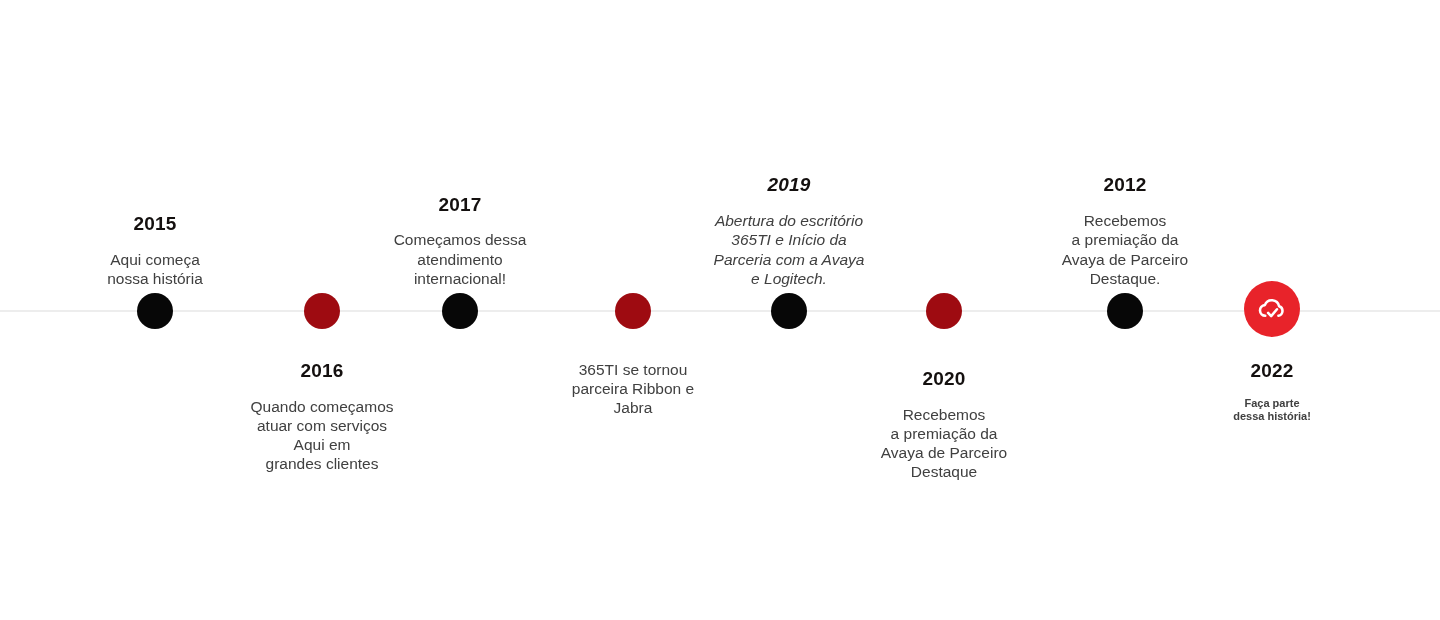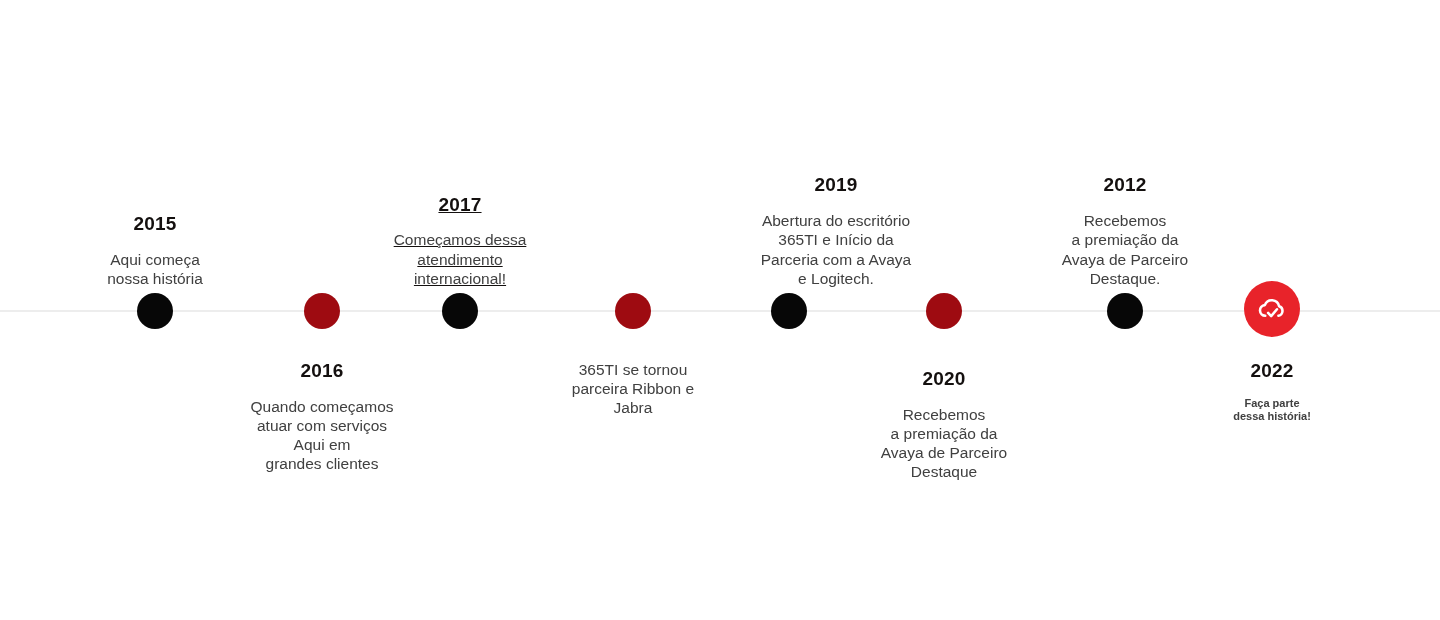--- a/index.html
+++ b/index.html
@@ -110,36 +110,36 @@
 
   <div class="entry bottom" style="left:322px;width:260px;">
     <div class="year">2016</div>
     <div class="desc">Quando começamos
 atuar com serviços
 Aqui em
 grandes clientes</div>
   </div>
   <div class="node darkred" style="left:322px;"></div>
 
-  <div class="entry top" style="left:460px;width:250px;text-decoration:underline;">
+  <div class="entry top" style="left:460px;width:250px;">
     <div class="year">2017</div>
     <div class="desc">Começamos dessa
 atendimento
 internacional!</div>
   </div>
   <div class="node black" style="left:460px;"></div>
 
   <div class="entry bottom" style="left:633px;width:240px;">
     <div class="desc">365TI se tornou
 parceira Ribbon e
 Jabra</div>
   </div>
   <div class="node darkred" style="left:633px;"></div>
 
-  <div class="entry top" style="left:836px;width:270px;">
+  <div class="entry top" style="left:789px;width:270px;font-style:italic;">
     <div class="year">2019</div>
     <div class="desc">Abertura do escritório
 365TI e Início da
 Parceria com a Avaya
 e Logitech.</div>
   </div>
   <div class="node black" style="left:789px;"></div>
 
   <div class="entry bottom" style="left:944px;width:250px;margin-top:8px;">
     <div class="year">2020</div>

